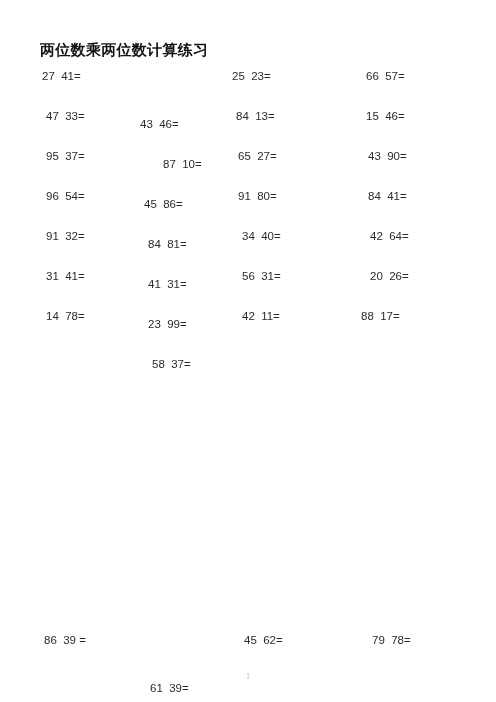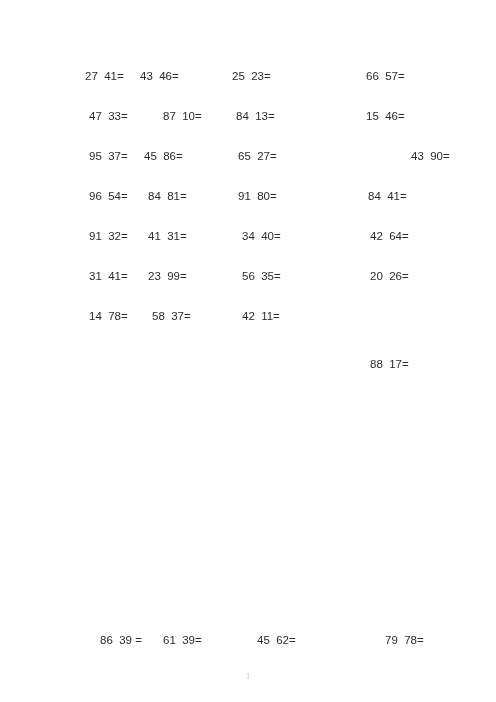--- a/index.html
+++ b/index.html
@@ -44,91 +44,92 @@
   .problem-cell {
     position: absolute;
     font-family: "Liberation Sans", sans-serif;
     font-size: 11.5px;
     color: #2b2b2b;
     white-space: pre;
     top: 0;
   }
 
   
-  .col-0 { left: 42px; margin-left: 43px; }
-  .col-1 { left: 140px; }
+  .col-0 { left: 42px; }
+  .col-1 { left: 140px; margin-top: 48px; }
   .col-2 { left: 232px; }
   .col-3 { left: 366px; }
 
   .bottom-row {
     position: absolute;
-    left: 13px;
+    left: 0;
     top: 634px;
     width: 449px;
     height: 18px;
   }
   .page-number {
     position: absolute;
     left: 0;
     top: 672px;
     width: 496px;
     text-align: center;
     font-family: "Liberation Serif", serif;
     font-size: 8px;
     color: #b9b9b9;
   }
 </style>
 </head>
 <body>
 
 <div class="page">
 
+  <div class="worksheet-title">两位数乘两位数计算练习</div>
 
   <div class="problem-grid">
       <div class="problem-row" style="top: 70px;">
         <div class="problem-cell col-0">27  41=</div>
         <div class="problem-cell col-1">43  46=</div>
         <div class="problem-cell col-2">25  23=</div>
         <div class="problem-cell col-3">66  57=</div>
       </div>
       <div class="problem-row" style="top: 110px;">
         <div class="problem-cell col-0" style="left: 46px;">47  33=</div>
         <div class="problem-cell col-1" style="left: 144px; padding-left: 19px;">87  10=</div>
         <div class="problem-cell col-2" style="left: 236px;">84  13=</div>
         <div class="problem-cell col-3">15  46=</div>
       </div>
       <div class="problem-row" style="top: 150px;">
         <div class="problem-cell col-0" style="left: 46px;">95  37=</div>
         <div class="problem-cell col-1" style="left: 144px;">45  86=</div>
         <div class="problem-cell col-2" style="left: 238px;">65  27=</div>
-        <div class="problem-cell col-3" style="left: 368px; margin-left: 43px;">43  90=</div>
+        <div class="problem-cell col-3" style="left: 368px;">43  90=</div>
       </div>
       <div class="problem-row" style="top: 190px;">
         <div class="problem-cell col-0" style="left: 46px;">96  54=</div>
         <div class="problem-cell col-1" style="left: 148px;">84  81=</div>
         <div class="problem-cell col-2" style="left: 238px;">91  80=</div>
         <div class="problem-cell col-3" style="left: 368px; text-align: right;">84  41=</div>
       </div>
       <div class="problem-row" style="top: 230px;">
         <div class="problem-cell col-0" style="left: 46px;">91  32=</div>
         <div class="problem-cell col-1" style="left: 148px;">41  31=</div>
         <div class="problem-cell col-2" style="left: 242px;">34  40=</div>
         <div class="problem-cell col-3" style="left: 370px;">42  64=</div>
       </div>
       <div class="problem-row" style="top: 270px;">
         <div class="problem-cell col-0" style="left: 46px;">31  41=</div>
         <div class="problem-cell col-1" style="left: 148px;">23  99=</div>
-        <div class="problem-cell col-2" style="left: 242px;">56  35=</div>
+        <div class="problem-cell col-2" style="left: 242px;">56  31=</div>
         <div class="problem-cell col-3" style="left: 370px;">20  26=</div>
       </div>
       <div class="problem-row" style="top: 310px;">
         <div class="problem-cell col-0" style="left: 46px;">14  78=</div>
         <div class="problem-cell col-1" style="left: 152px;">58  37=</div>
         <div class="problem-cell col-2" style="left: 242px;">42  11=</div>
-        <div class="problem-cell col-3" style="left: 370px; margin-top: 48px;">88  17=</div>
+        <div class="problem-cell col-3" style="left: 361px;">88  17=</div>
       </div>
     </div>
 
   <div class="page-number">1</div>
 
 <div class="bottom-row">
       <div class="problem-cell col-0" style="left: 44px;">86  39 =</div>
       <div class="problem-cell col-1" style="left: 150px;">61  39=</div>
       <div class="problem-cell col-2" style="left: 244px;">45  62=</div>
       <div class="problem-cell col-3" style="left: 372px;">79  78=</div>

